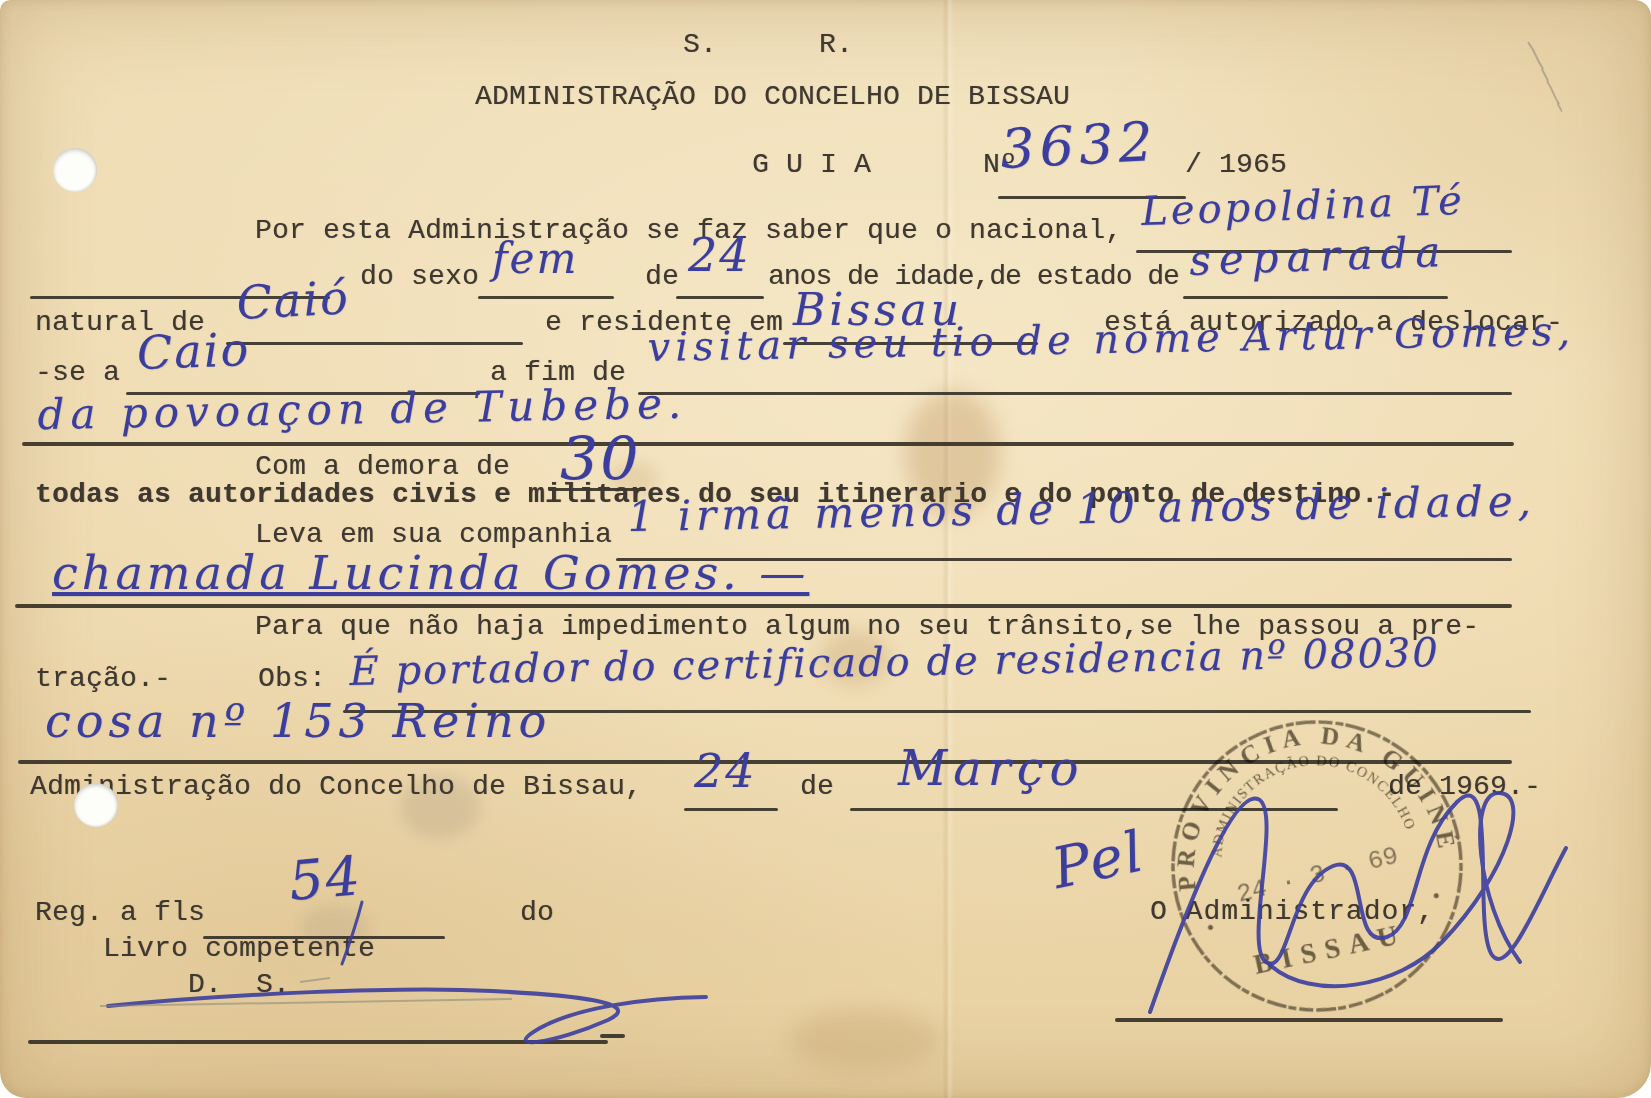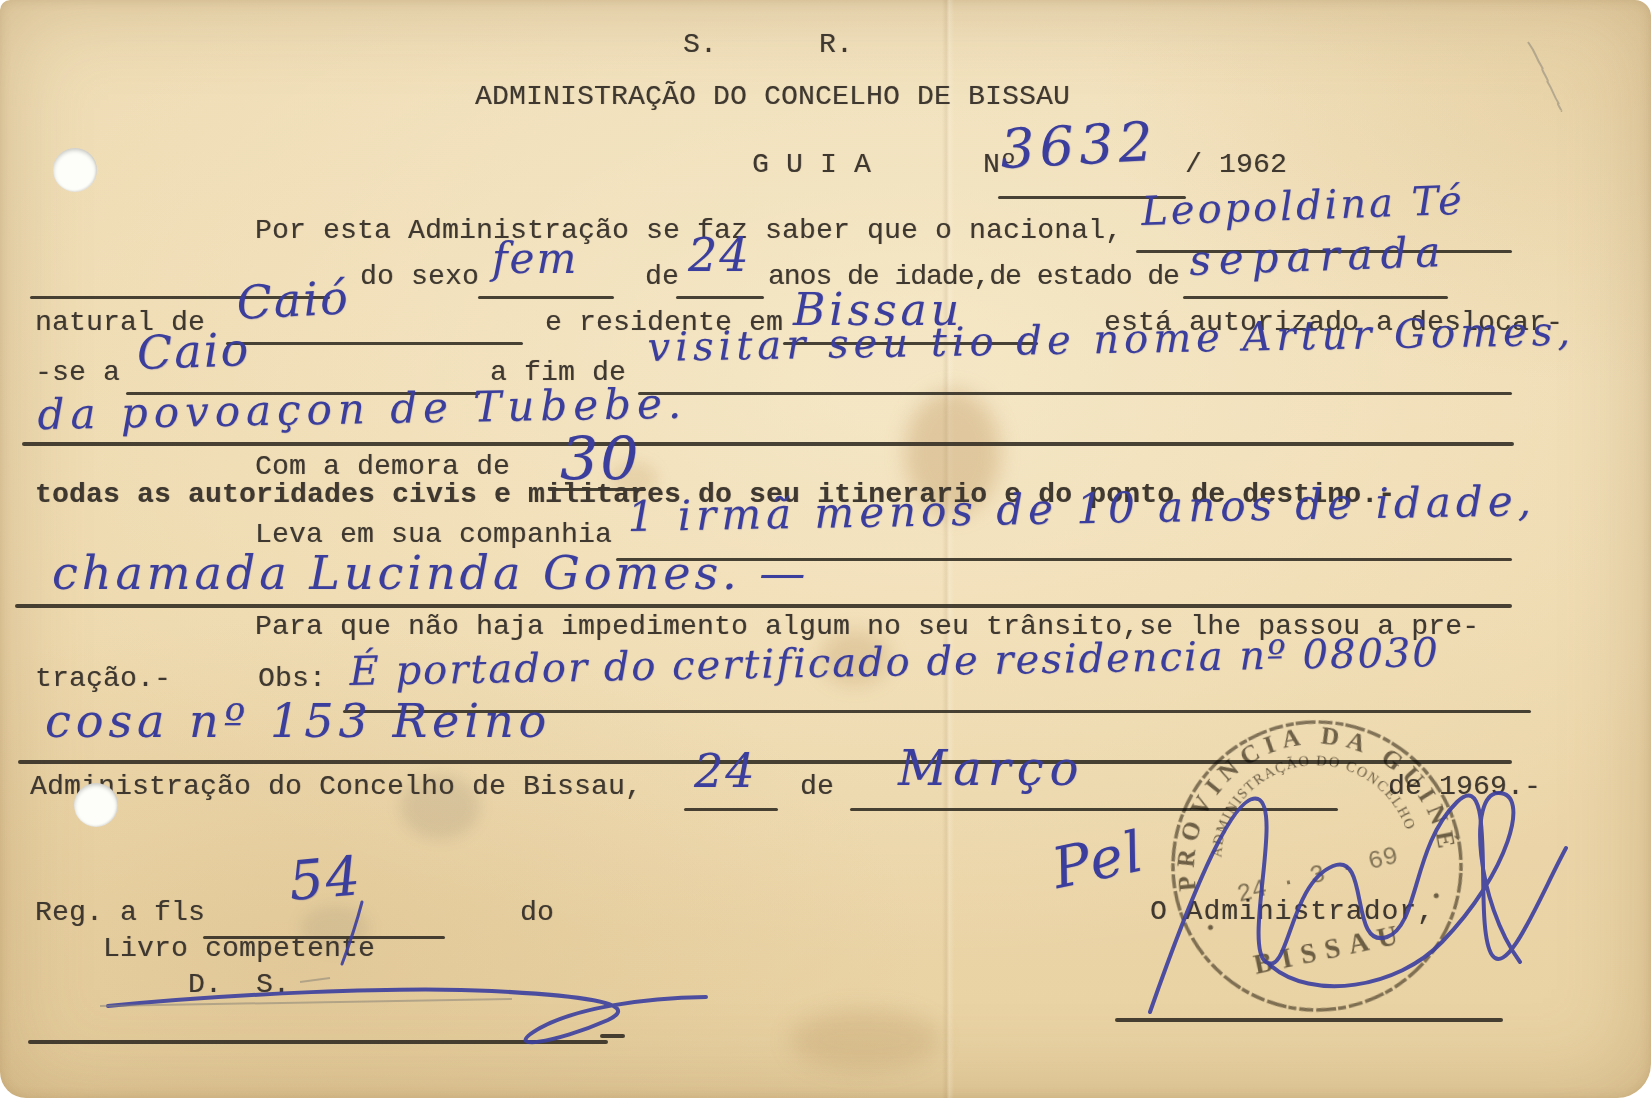--- a/index.html
+++ b/index.html
@@ -48,21 +48,21 @@
   <div class="stain" style="left:400px;top:775px;width:80px;height:64px;background:rgba(90,85,75,.12);filter:blur(7px);"></div>
   <div class="stain" style="left:300px;top:905px;width:70px;height:45px;background:rgba(90,85,75,.10);filter:blur(7px);"></div>
 
   <span class="tw" style="left:683px;top:30px;">S.      R.</span>
   <span class="tw" style="left:475px;top:82px;">ADMINISTRAÇÃO DO CONCELHO DE BISSAU</span>
 
   <span class="tw" style="left:752px;top:150px;">G U I A</span>
   <span class="tw" style="left:983px;top:150px;">Nº</span>
   <span class="hw" style="left:1002px;top:118px;font-size:54px;letter-spacing:5px;transform:rotate(-3deg);">3632</span>
   <div class="rule" style="left:998px;top:196px;width:188px;"></div>
-  <span class="tw" style="left:1185px;top:150px;">/ 1962</span>
+  <span class="tw" style="left:1185px;top:150px;">/ 1965</span>
 
   <span class="tw" style="left:255px;top:216px;">Por esta Administração se faz saber que o nacional,</span>
   <span class="hw" style="left:1142px;top:188px;font-size:40px;letter-spacing:3px;transform:rotate(-2deg);">Leopoldina Té</span>
   <div class="rule" style="left:1136px;top:250px;width:376px;"></div>
 
   <div class="rule" style="left:30px;top:296px;width:300px;"></div>
   <span class="tw" style="left:360px;top:262px;">do sexo</span>
   <span class="hw" style="left:492px;top:234px;font-size:42px;">fem</span>
   <div class="rule" style="left:478px;top:296px;width:136px;"></div>
   <span class="tw" style="left:645px;top:262px;">de</span>
@@ -91,21 +91,21 @@
   <div class="rule thick" style="left:22px;top:442px;width:1492px;"></div>
 
   <span class="tw" style="left:255px;top:452px;">Com a demora de</span>
   <span class="hw" style="left:560px;top:424px;font-size:60px;">30</span>
   <div class="rule" style="left:548px;top:488px;width:98px;"></div>
   <span class="tw" style="left:35px;top:480px;font-weight:bold;">todas as autoridades civis e militares do seu itinerario e do ponto de destino.-</span>
 
   <span class="tw" style="left:255px;top:520px;">Leva em sua companhia</span>
   <span class="hw" style="left:628px;top:492px;font-size:42px;letter-spacing:5px;transform:rotate(-1deg);">1 irmã menos de 10 anos de idade,</span>
   <div class="rule" style="left:616px;top:558px;width:896px;"></div>
-  <span class="hw" style="left:52px;top:546px;font-size:46px;letter-spacing:4px;">chamada Lucinda Gomes. —</span>
+  <span class="hw" style="left:52px;top:546px;font-size:46px;letter-spacing:4px;text-decoration:underline;">chamada Lucinda Gomes. —</span>
   <div class="rule thick" style="left:15px;top:604px;width:1497px;"></div>
 
   <span class="tw" style="left:255px;top:612px;">Para que não haja impedimento algum no seu trânsito,se lhe passou a pre-</span>
   <span class="tw" style="left:35px;top:664px;">tração.-</span>
   <span class="tw" style="left:258px;top:664px;">Obs:</span>
   <span class="hw" style="left:350px;top:648px;font-size:40px;letter-spacing:2px;transform:rotate(-1deg);">É portador do certificado de residencia nº 08030</span>
   <div class="rule" style="left:343px;top:710px;width:1188px;"></div>
 
   <span class="hw" style="left:45px;top:694px;font-size:46px;letter-spacing:5px;">cosa nº 153 Reino</span>
   <div class="rule thick" style="left:18px;top:760px;width:1494px;"></div>

